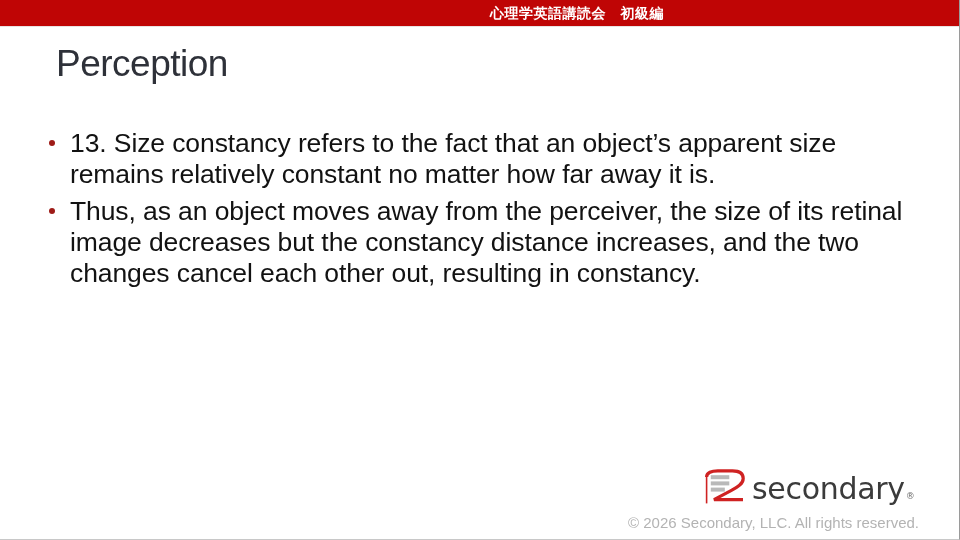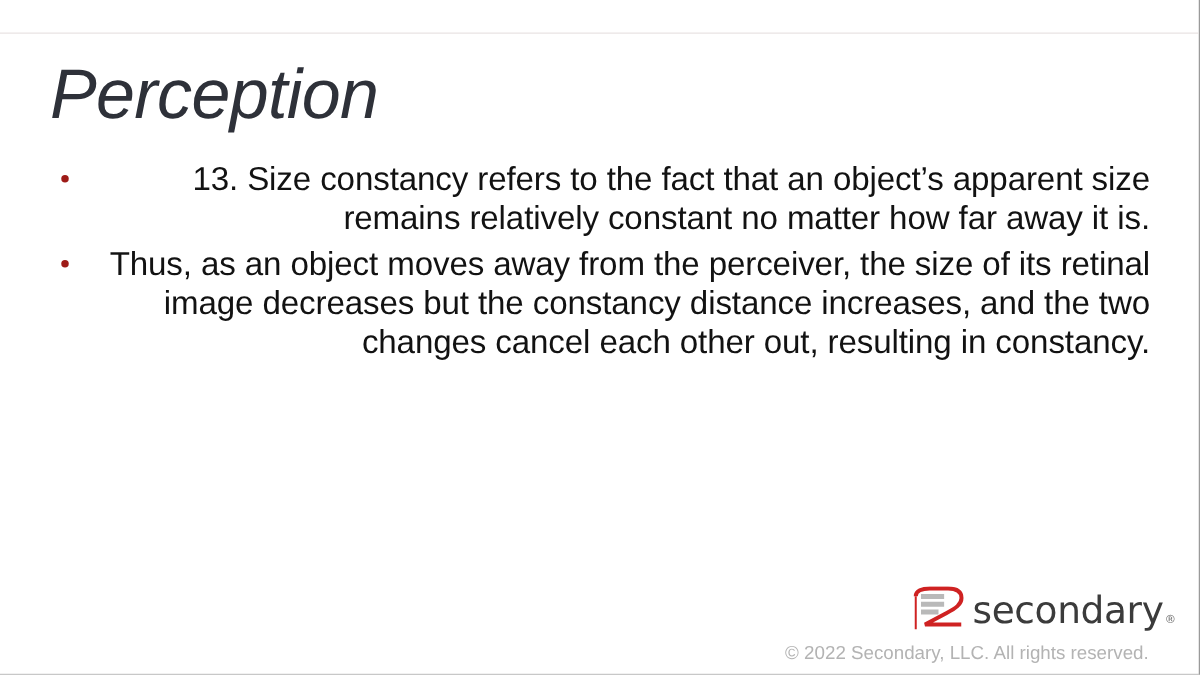--- a/index.html
+++ b/index.html
@@ -55,44 +55,42 @@
     left: 0;
     top: 26px;
     width: 960px;
     height: 1px;
     background: #e9e3e3;
   }
 
   
   #page-title {
     position: absolute;
-    left: 40px;
+    left: 56px;
     top: 44px;
-    font-size: 56px;
-    font-style: italic;
+    font-size: 37px;
     font-weight: normal;
     color: #2e3139;
     letter-spacing: -0.5px;
     line-height: 1.1;
     white-space: nowrap;
     font-family: "Liberation Sans", sans-serif;
   }
 
   
   #body-content {
     position: absolute;
     left: 44px;
     top: 128px;
     width: 876px;
   }
   .bullet-row {
     position: relative;
     padding-left: 26px;
     margin-bottom: 6px;
-    text-align: right;
   }
   .bullet-dot {
     position: absolute;
     left: 5px;
     top: 12px;
     width: 6px;
     height: 6px;
     border-radius: 50%;
     background: #9e1b17;
   }
@@ -101,21 +99,21 @@
     line-height: 31px;
     color: #121212;
     font-family: "Liberation Sans", sans-serif;
     letter-spacing: -0.1px;
     word-spacing: 0px;
   }
 
   
   #logo-block {
     position: absolute;
-    left: 727px;
+    left: 701px;
     top: 467px;
     height: 42px;
     display: flex;
     align-items: center;
   }
   #logo-mark {
     width: 46px;
     height: 38px;
     display: block;
     margin-right: 5px;
@@ -147,20 +145,23 @@
     color: #b3b3b3;
     font-family: "Liberation Sans", sans-serif;
     white-space: nowrap;
   }
 </style>
 </head>
 <body>
 
 <div id="slide">
 
+  <div id="header-band">
+    <div id="header-title">心理学英語講読会　初級編</div>
+  </div>
   <div id="header-underline"></div>
 
   <div id="page-title">Perception</div>
 
   <div id="body-content">
 
     <div class="bullet-row">
       <span class="bullet-dot"></span>
       <span class="bullet-text">13. Size constancy refers to the fact that an object’s apparent size remains relatively constant no matter how far away it is.</span>
     </div>
@@ -185,15 +186,15 @@
         <rect x="9.8" y="18.6" width="14.0" height="4.0"></rect>
       </g>
       <g fill="none" stroke="#cf2222" stroke-width="1.6">
         <path d="M5.6 8.0 L5.6 34.4"></path>
       </g>
     </svg>
     <span id="logo-wordmark">secondary</span>
     <span id="logo-reg">®</span>
   </div>
 
-  <div id="copyright">© 2022 Secondary, LLC. All rights reserved.</div>
+  <div id="copyright">© 2026 Secondary, LLC. All rights reserved.</div>
 
 </div>
 
 </body></html>

